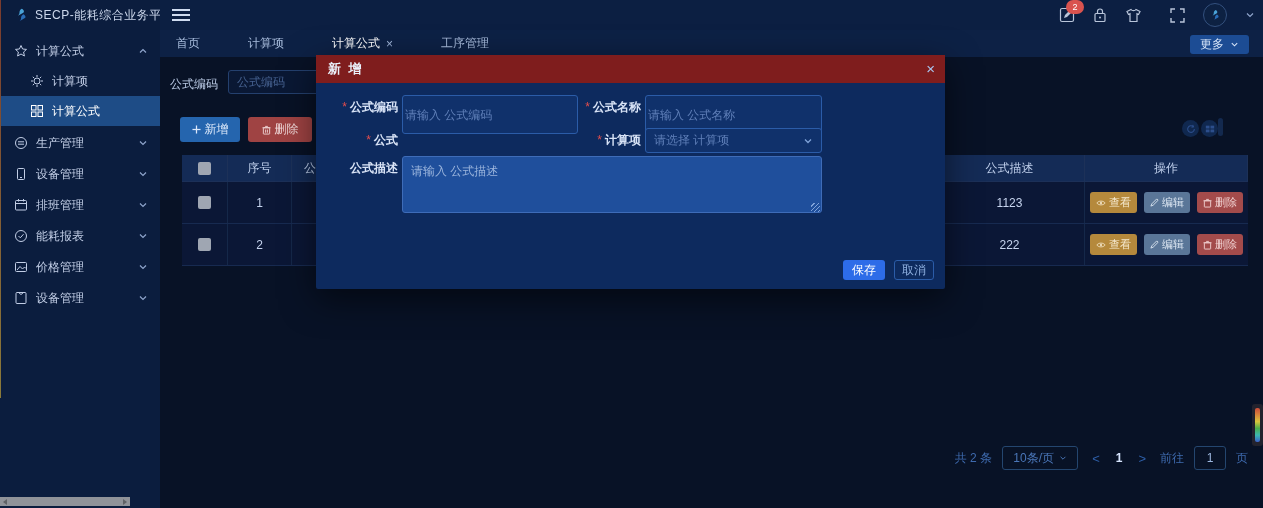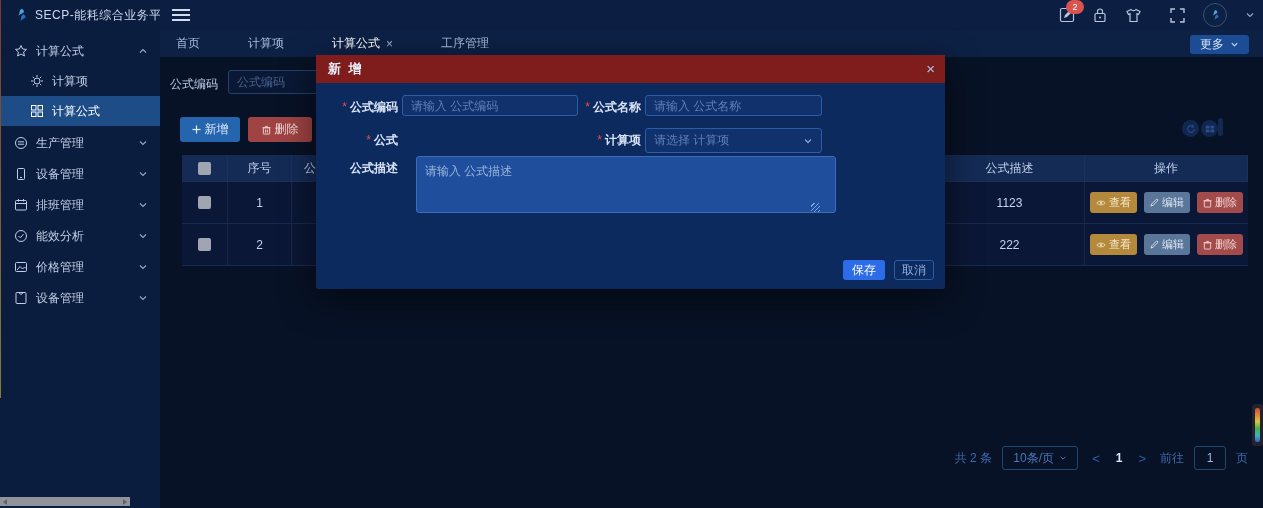--- a/index.html
+++ b/index.html
@@ -77,22 +77,22 @@
     font-size:12px;text-align:center;outline:none;}
 
   
   .modal{left:316px;top:55px;width:629px;height:234px;background:#0d2a5e;border-radius:2px;
     box-shadow:0 10px 34px rgba(0,0,0,.55);}
   .modal-head{position:absolute;left:0;top:0;width:100%;height:28px;background:#7f1d1d;display:flex;align-items:center;
     padding:0 12px;box-sizing:border-box;font-size:13px;font-weight:bold;color:#eaf1fb;letter-spacing:2px;}
   .modal-close{position:absolute;right:10px;top:0;height:28px;line-height:28px;font-size:15px;color:#a9c6f0;cursor:pointer;}
   .f-label{position:absolute;font-size:12px;font-weight:bold;color:#d8e3f6;text-align:right;line-height:25px;white-space:nowrap;}
   .req{color:#e34d4d;margin-right:3px;font-weight:normal;}
-  .f-input{position:absolute;height:21px;background:#10316b;border:1px solid #2b5ca8;border-radius:3px;color:#14b8a6;
-    font-size:12px;padding:0 8px;box-sizing:border-box;outline:none;}
+  .f-input{position:absolute;height:39px;background:#10316b;border:1px solid #2b5ca8;border-radius:3px;color:#14b8a6;
+    font-size:12px;padding:0 2px;box-sizing:border-box;outline:none;}
   .f-input::placeholder{color:#5f7fb8;}
   .f-select{position:absolute;height:25px;background:#10316b;border:1px solid #2b5ca8;border-radius:3px;
     display:flex;align-items:center;font-size:12px;color:#5f7fb8;padding:0 8px;box-sizing:border-box;cursor:pointer;}
   .f-select .ph{flex:1;}
   .f-textarea{position:absolute;background:#1f4f9c;border:1px solid #3e6cb8;border-radius:3px;color:#e2ecfa;
     font-size:12px;padding:6px 8px;box-sizing:border-box;resize:none;outline:none;font-family:"Liberation Sans","DejaVu Sans",sans-serif;}
   .f-textarea::placeholder{color:#9ab4dc;}
   .resize-grip{position:absolute;width:9px;height:9px;
     background:repeating-linear-gradient(135deg,transparent 0 2px,#7fa2d8 2px 3px);}
   .btn-save{position:absolute;left:527px;top:205px;width:42px;height:20px;background:#2d6ce8;color:#fff;border-radius:3px;
@@ -199,21 +199,21 @@
       <svg class="chev" viewBox="0 0 10 10">
         <polyline points="2,3.5 5,6.5 8,3.5" fill="none" stroke="#8fa5cc" stroke-width="1.2"></polyline>
       </svg>
     </div>
 
     <div class="a side-item" style="top:221px;">
       <svg class="icon-s" viewBox="0 0 14 14">
         <circle cx="7" cy="7" r="5.5" fill="none" stroke="#c2cee6" stroke-width="1"></circle>
         <polyline points="4.5,7 6.3,8.8 9.5,5.2" fill="none" stroke="#c2cee6" stroke-width="1"></polyline>
       </svg>
-      <span class="lbl">能效分析</span>
+      <span class="lbl">能耗报表</span>
       <span class="spacer"></span>
       <svg class="chev" viewBox="0 0 10 10">
         <polyline points="2,3.5 5,6.5 8,3.5" fill="none" stroke="#8fa5cc" stroke-width="1.2"></polyline>
       </svg>
     </div>
 
     <div class="a side-item" style="top:252px;justify-content:flex-end;">
       <svg class="icon-s" viewBox="0 0 14 14">
         <rect x="1.5" y="2.5" width="11" height="9" rx="1" fill="none" stroke="#c2cee6" stroke-width="1"></rect>
         <polyline points="3,10 6,6.5 8.5,9 10.5,7 12,8.5" fill="none" stroke="#c2cee6" stroke-width="1"></polyline>
@@ -477,21 +477,21 @@
     <div class="f-select" style="left:329px;top:73px;width:177px;">
       <span class="ph">请选择 计算项</span>
       <svg width="10" height="10" viewBox="0 0 10 10">
         <polyline points="2,3.5 5,6.5 8,3.5" fill="none" stroke="#7fa2d8" stroke-width="1.3"></polyline>
       </svg>
     </div>
 
     <div class="f-label" style="left:0;top:101px;width:82px;">
       <span>公式描述</span>
     </div>
-    <textarea class="f-textarea" style="left: 86px; top: 101px; width: 420px; height: 57px; margin-left: 14px;" placeholder="请输入 公式描述"></textarea>
+    <textarea class="f-textarea" style="left: 86px; top: 101px; width: 420px; height: 57px;" placeholder="请输入 公式描述"></textarea>
     <div class="resize-grip" style="left:495px;top:148px;"></div>
 
     <div class="btn-save">
       <span>保存</span>
     </div>
     <div class="btn-cancel">
       <span>取消</span>
     </div>
   </div>
 

